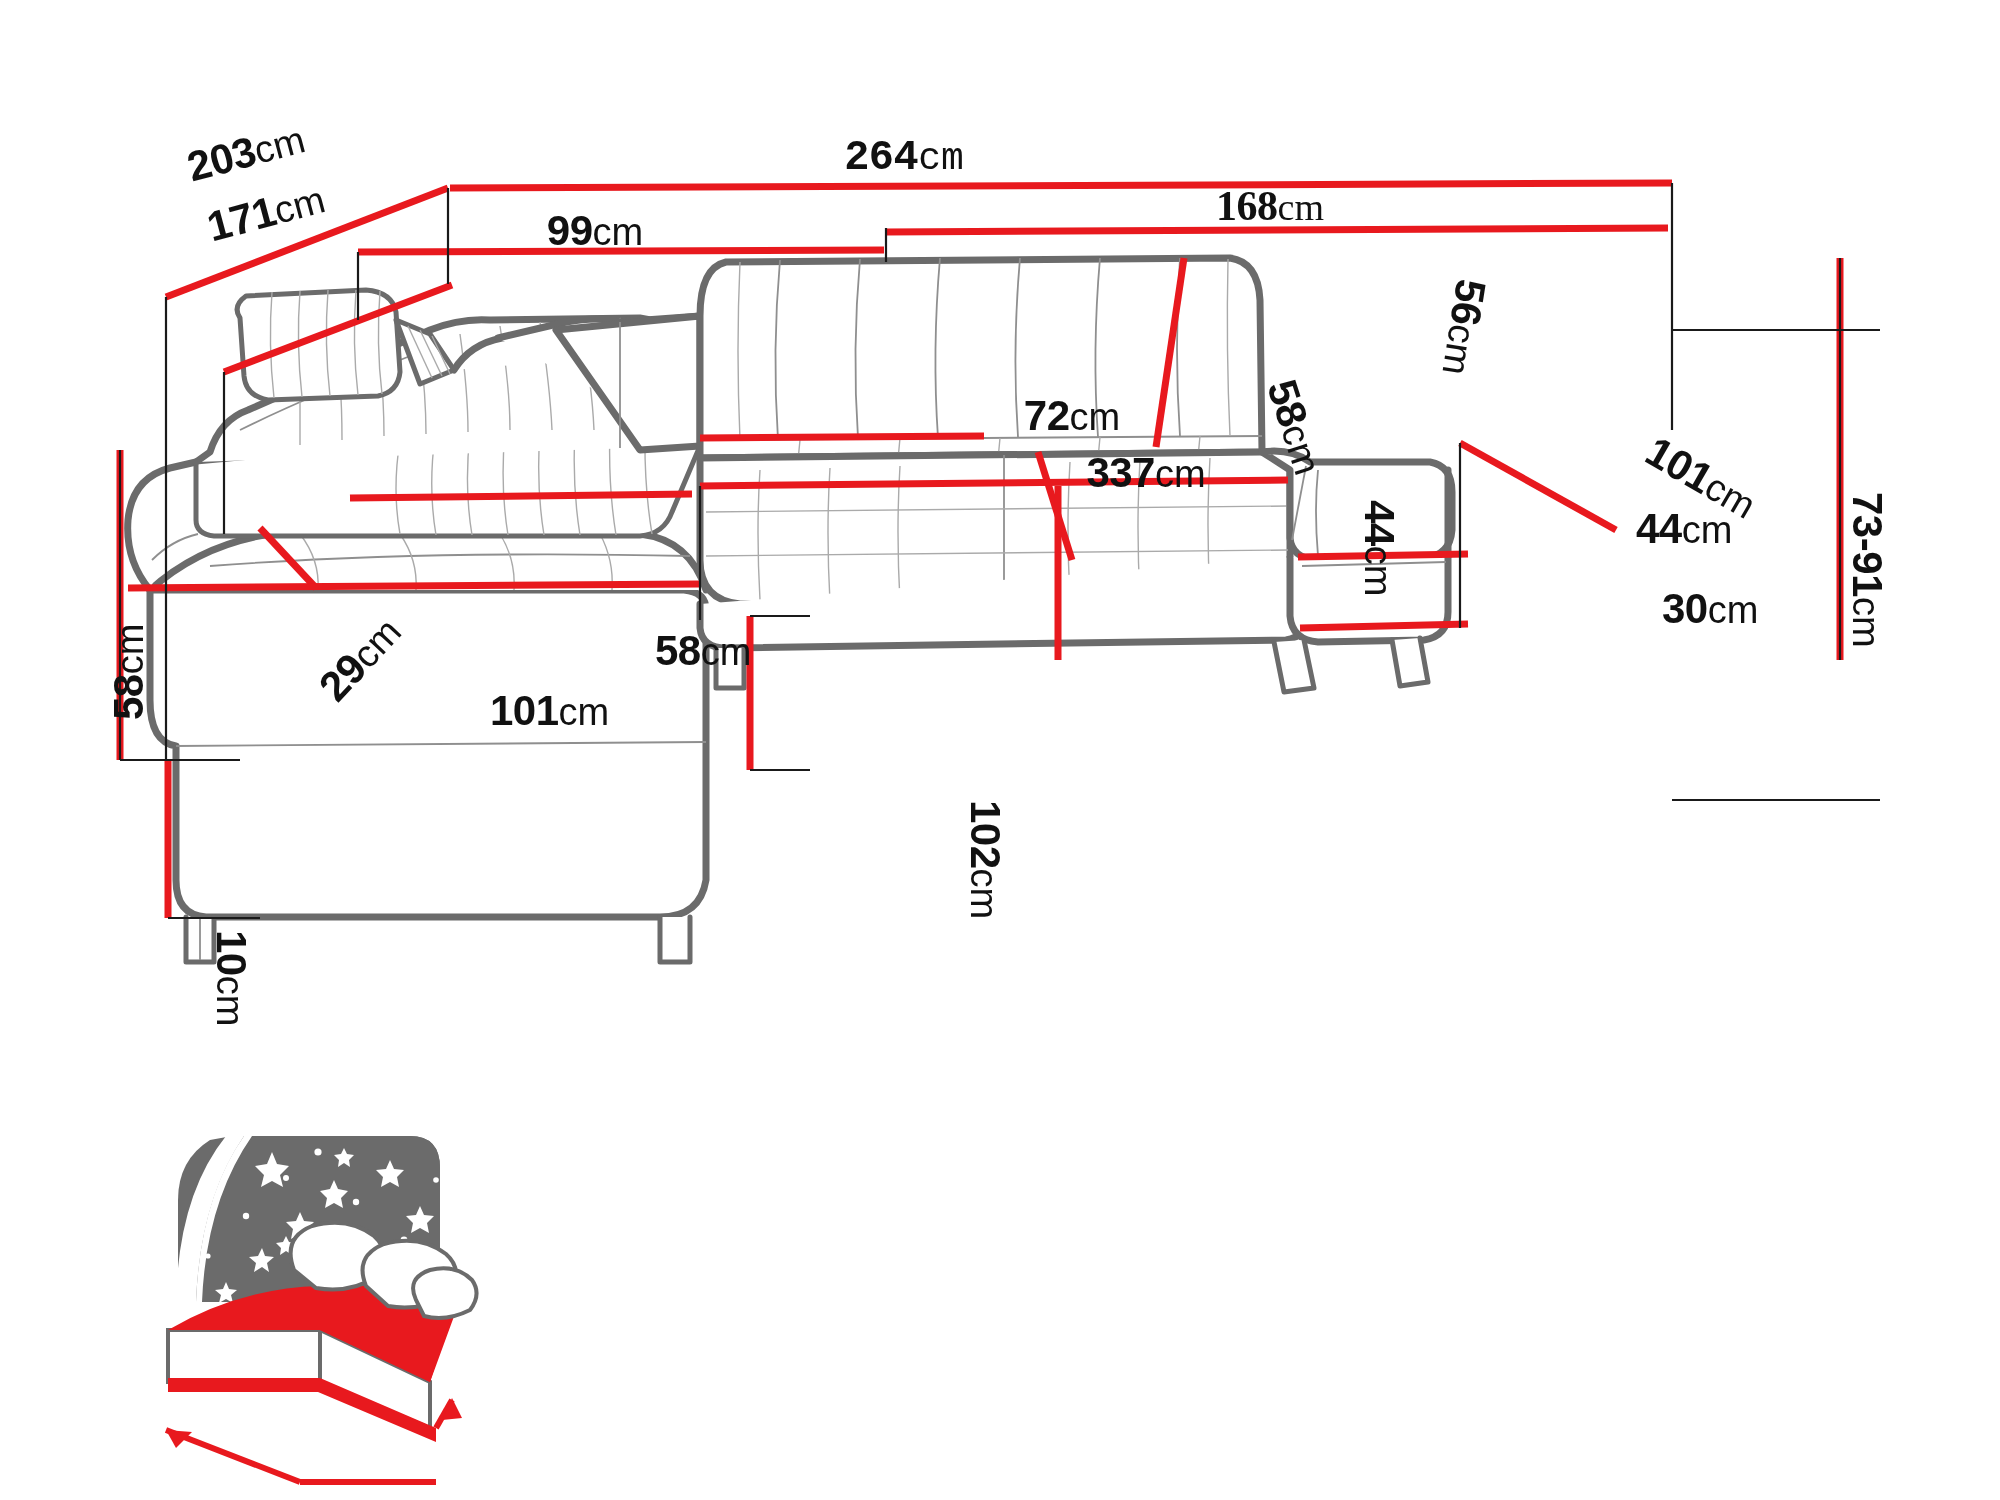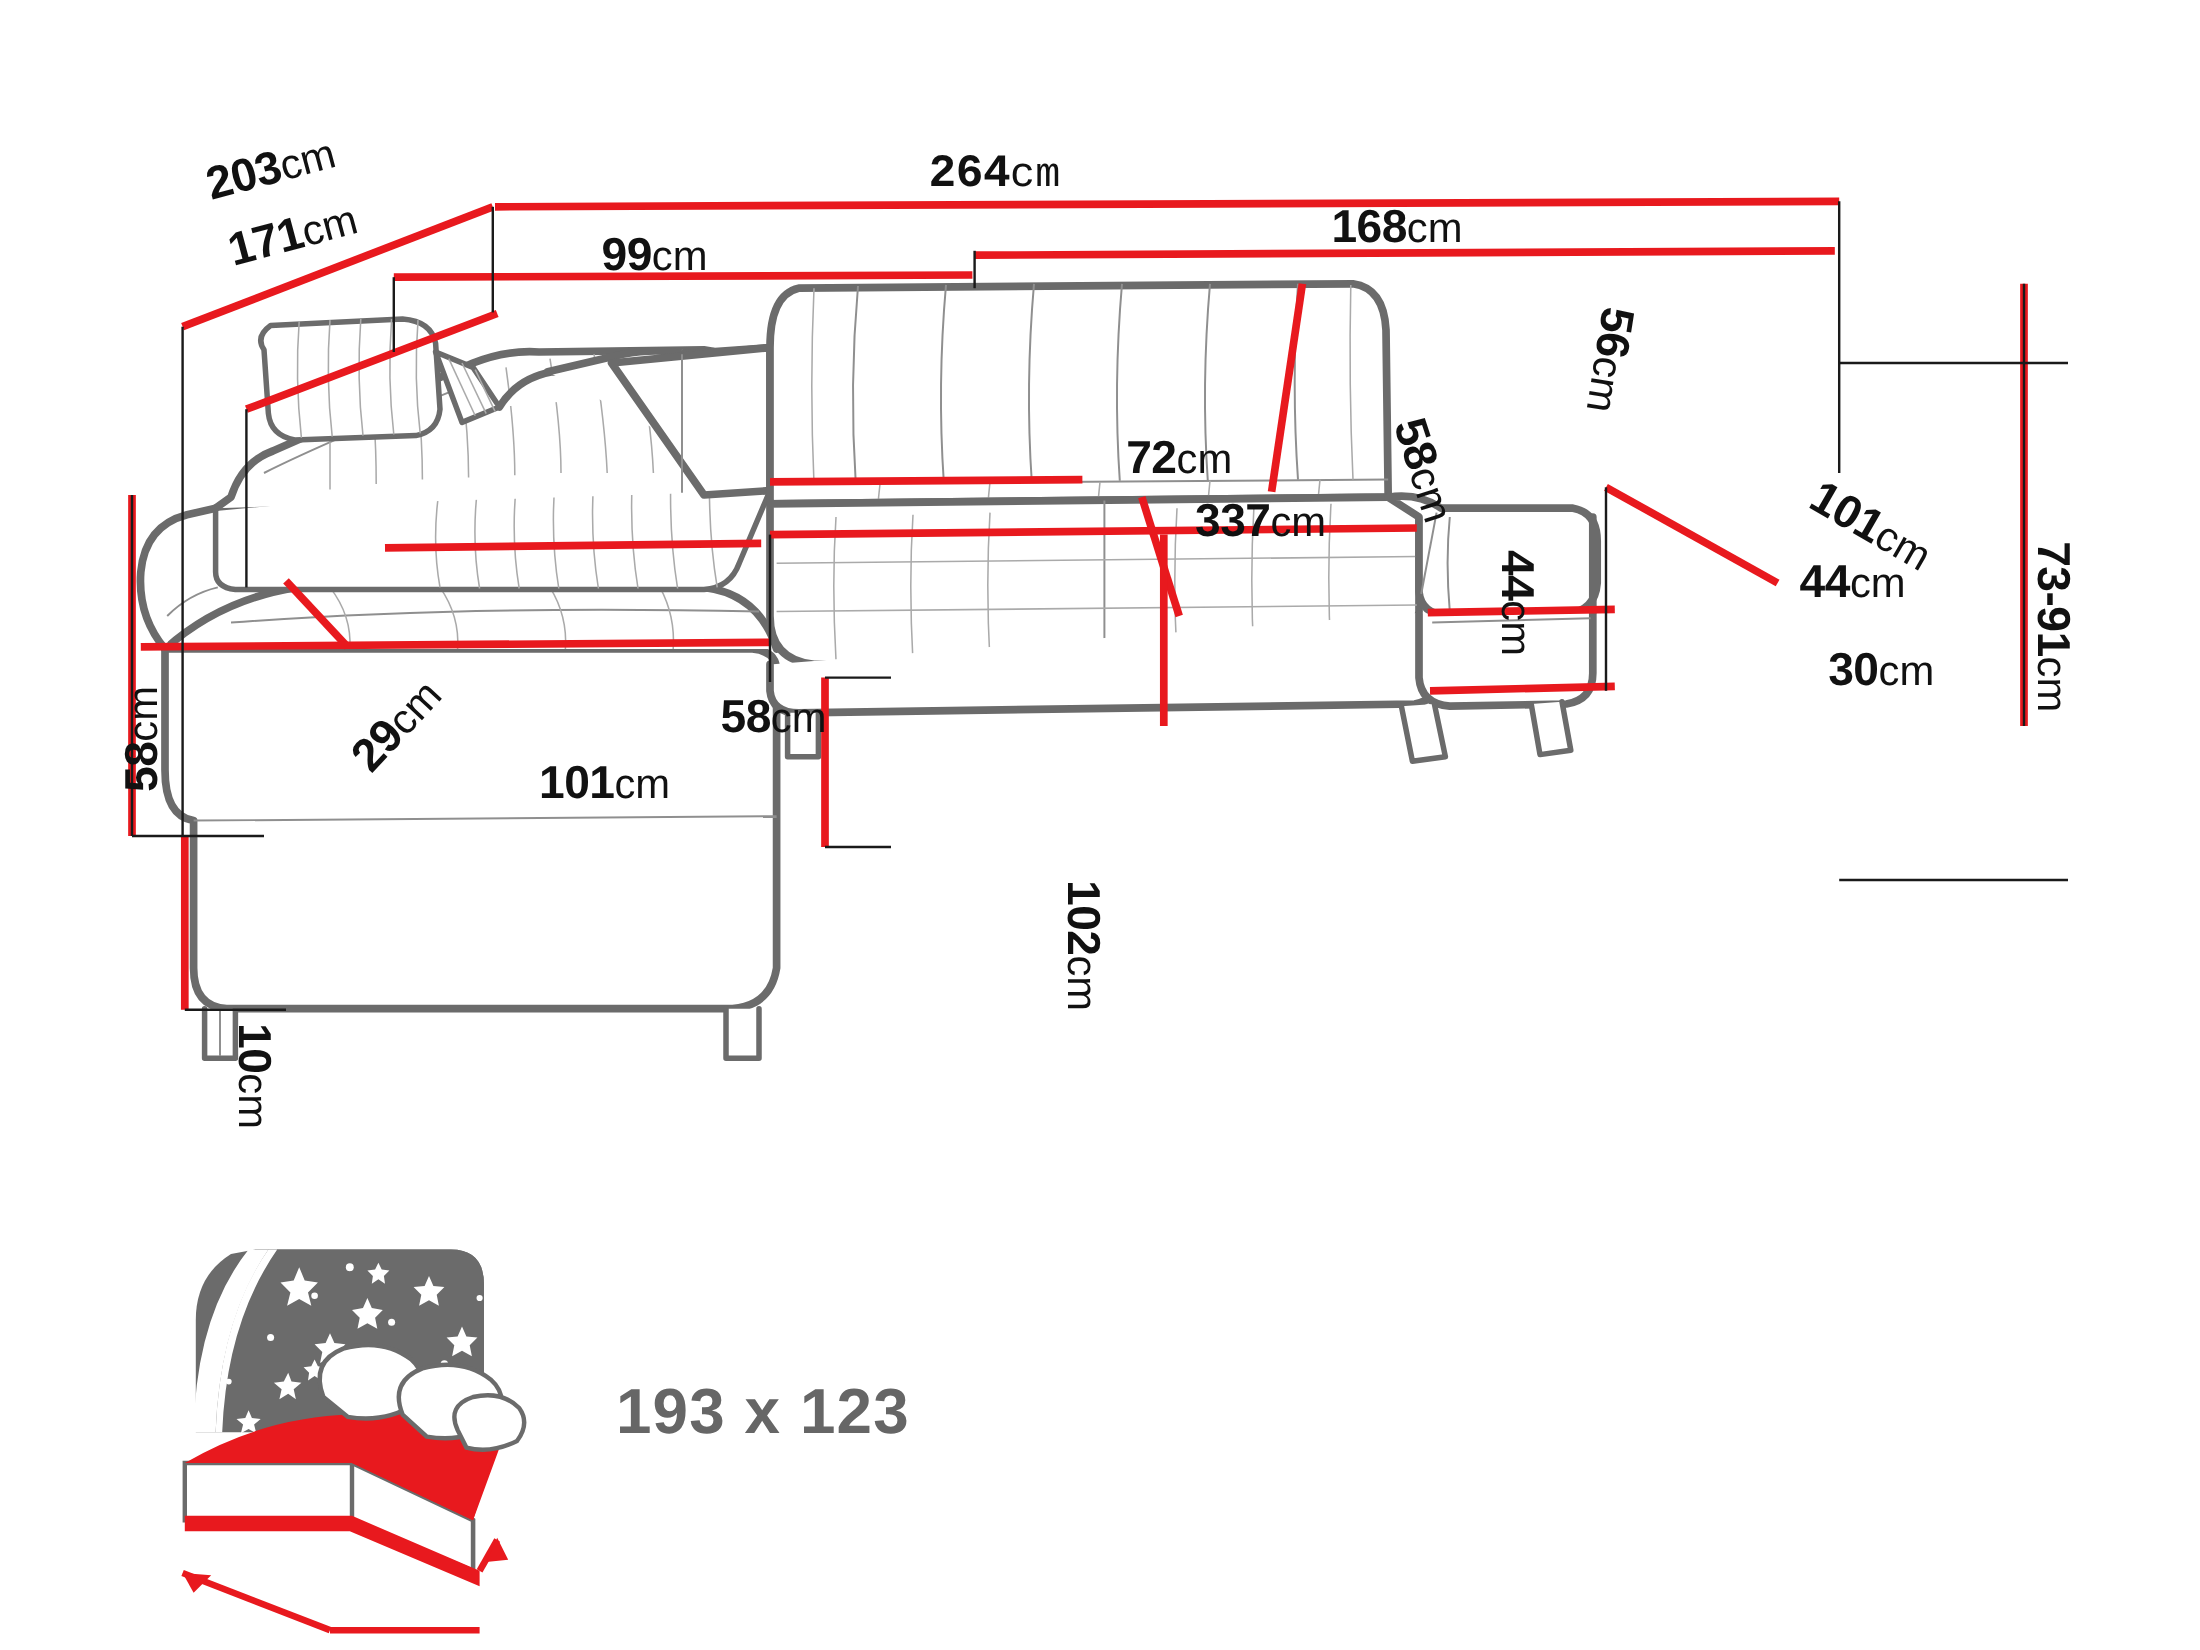--- a/index.html
+++ b/index.html
@@ -312,21 +312,21 @@
   </div>
 
   <div class="dim-label" style="left:904px; top:137px; transform:translateX(-50%);font-family:Liberation Mono, monospace;">
     <span class="dim-num">264</span><span class="dim-unit">cm</span>
   </div>
 
   <div class="dim-label" style="left:595px; top:210px; transform:translateX(-50%);">
     <span class="dim-num">99</span><span class="dim-unit">cm</span>
   </div>
 
-  <div class="dim-label" style="left:1270px; top:185px; transform:translateX(-50%);">
+  <div class="dim-label" style="left:1270px; top:185px; transform:translateX(-50%);font-family:Liberation Serif, serif;">
     <span class="dim-num">168</span><span class="dim-unit">cm</span>
   </div>
 
   <div class="dim-label" style="left:1492px; top:283px; transform:rotate(99deg); transform-origin:left top;">
     <span class="dim-num">56</span><span class="dim-unit">cm</span>
   </div>
 
   <div class="dim-label" style="left:1300px; top:375px; transform:rotate(72deg); transform-origin:left top;">
     <span class="dim-num">58</span><span class="dim-unit">cm</span>
   </div>
@@ -376,15 +376,14 @@
   </div>
 
   <div class="dim-label" style="left:252px; top:930px; transform:rotate(90deg); transform-origin:left top;">
     <span class="dim-num">10</span><span class="dim-unit">cm</span>
   </div>
 
   <div class="dim-label" style="left:1006px; top:800px; transform:rotate(90deg); transform-origin:left top;">
     <span class="dim-num">102</span><span class="dim-unit">cm</span>
   </div>
 
-  <div class="bed-size-label" style="left:560px; top:1250px;">193 x 123</div>
 
 </div>
 
 </body></html>

